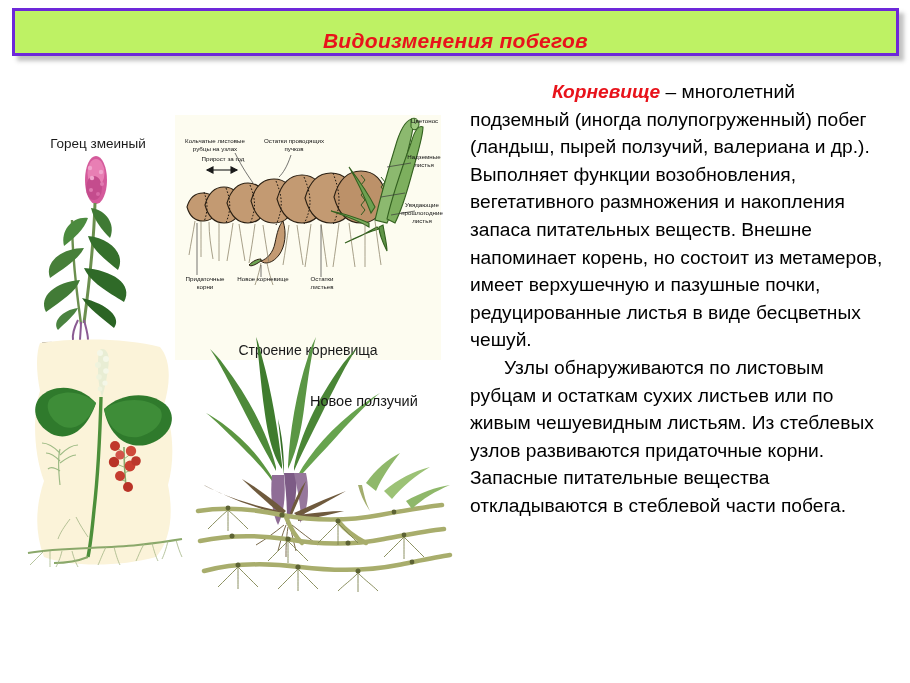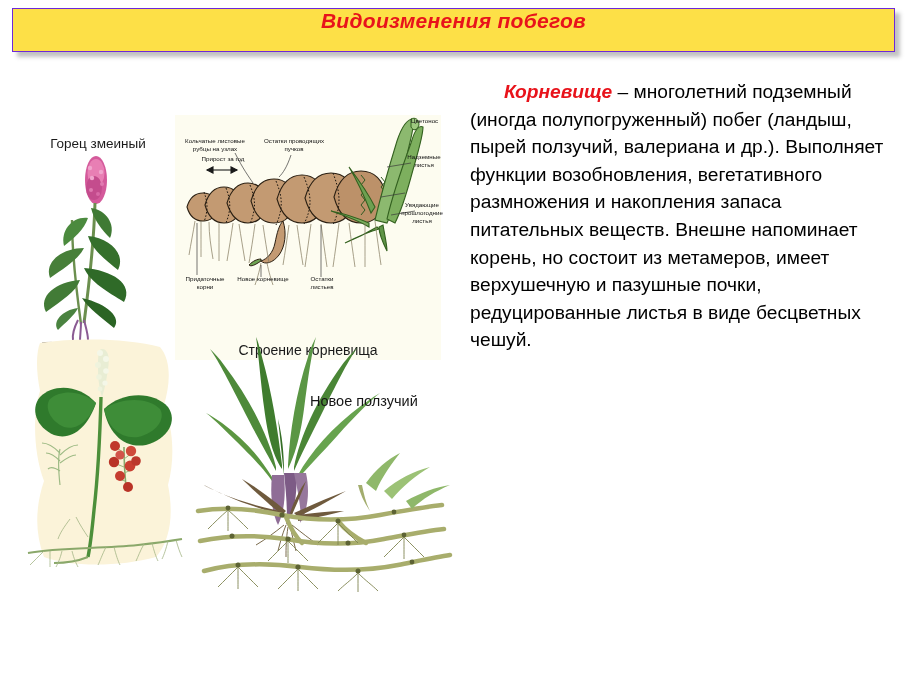--- a/index.html
+++ b/index.html
@@ -4,35 +4,35 @@
 <style>
   html,body{margin:0;padding:0;}
   body{
     width:910px;height:683px;background:#ffffff;overflow:hidden;
     font-family:"Liberation Sans","DejaVu Sans",sans-serif;
     position:relative;
   }
   
   .banner{
     position:absolute;left:12px;top:8px;width:881px;height:42px;
-    background:#fde047;border:1px solid #6d28d9;
+    background:#bef264;border:3px solid #6d28d9;
     box-shadow:5px 5px 4px rgba(120,120,120,.45);
-    display:flex;align-items:flex-start;justify-content:center;
+    display:flex;align-items:flex-end;justify-content:center;
   }
   .banner-title{
     color:#e8131b;font-style:italic;font-weight:bold;font-size:21px;
     letter-spacing:.3px;white-space:nowrap;
   }
   
   .textcol{
     position:absolute;left:470px;top:78px;width:420px;
     font-size:19.2px;line-height:27.6px;color:#000;text-align:left;
   }
   .textcol p{margin:0;text-indent:34px;}
-  .term{color:#e8131b;font-style:italic;font-weight:bold;}
+  .term{color:#e8131b;font-style:italic;font-weight:bold;margin-left:48px;}
   
   .figs{position:absolute;left:0;top:60px;width:462px;height:620px;}
   .fig{position:absolute;}
   .cap{
     font-size:13.5px;color:#1a1a1a;text-align:center;white-space:nowrap;
   }
   
   #fig-bistort{left:18px;top:52px;width:160px;height:235px;margin-top:24px;}
   #fig-bistort .cap{position:absolute;top:0;left:0;width:160px;}
   .bistort-art{position:absolute;top:22px;left:0;width:160px;height:210px;}
@@ -52,20 +52,21 @@
 </style>
 </head>
 <body>
 
 <div class="banner">
   <div class="banner-title">Видоизменения побегов</div>
 </div>
 
 <div class="textcol">
   <p><span class="term">Корневище</span><span> –  многолетний подземный (иногда полупогруженный) побег (ландыш, пырей ползучий, валериана и др.). Выполняет функции возобновления, вегетативного размножения и накопления запаса питательных веществ. Внешне напоминает корень, но состоит из метамеров, имеет верхушечную и пазушные почки, редуцированные листья в виде бесцветных чешуй.</span></p>
+  <p>Узлы обнаруживаются по листовым рубцам и остаткам сухих листьев или по живым чешуевидным листьям. Из стеблевых узлов развиваются придаточные корни. Запасные питательные вещества откладываются в стеблевой части побега.</p>
 </div>
 
 <div class="figs">
 
   <div class="fig" id="fig-bistort">
     <div class="cap">Горец змеиный</div>
     <svg class="bistort-art" viewBox="0 0 160 210">
 
       <g>
         <ellipse cx="78" cy="22" rx="11" ry="24" fill="#d45a9b"></ellipse>

